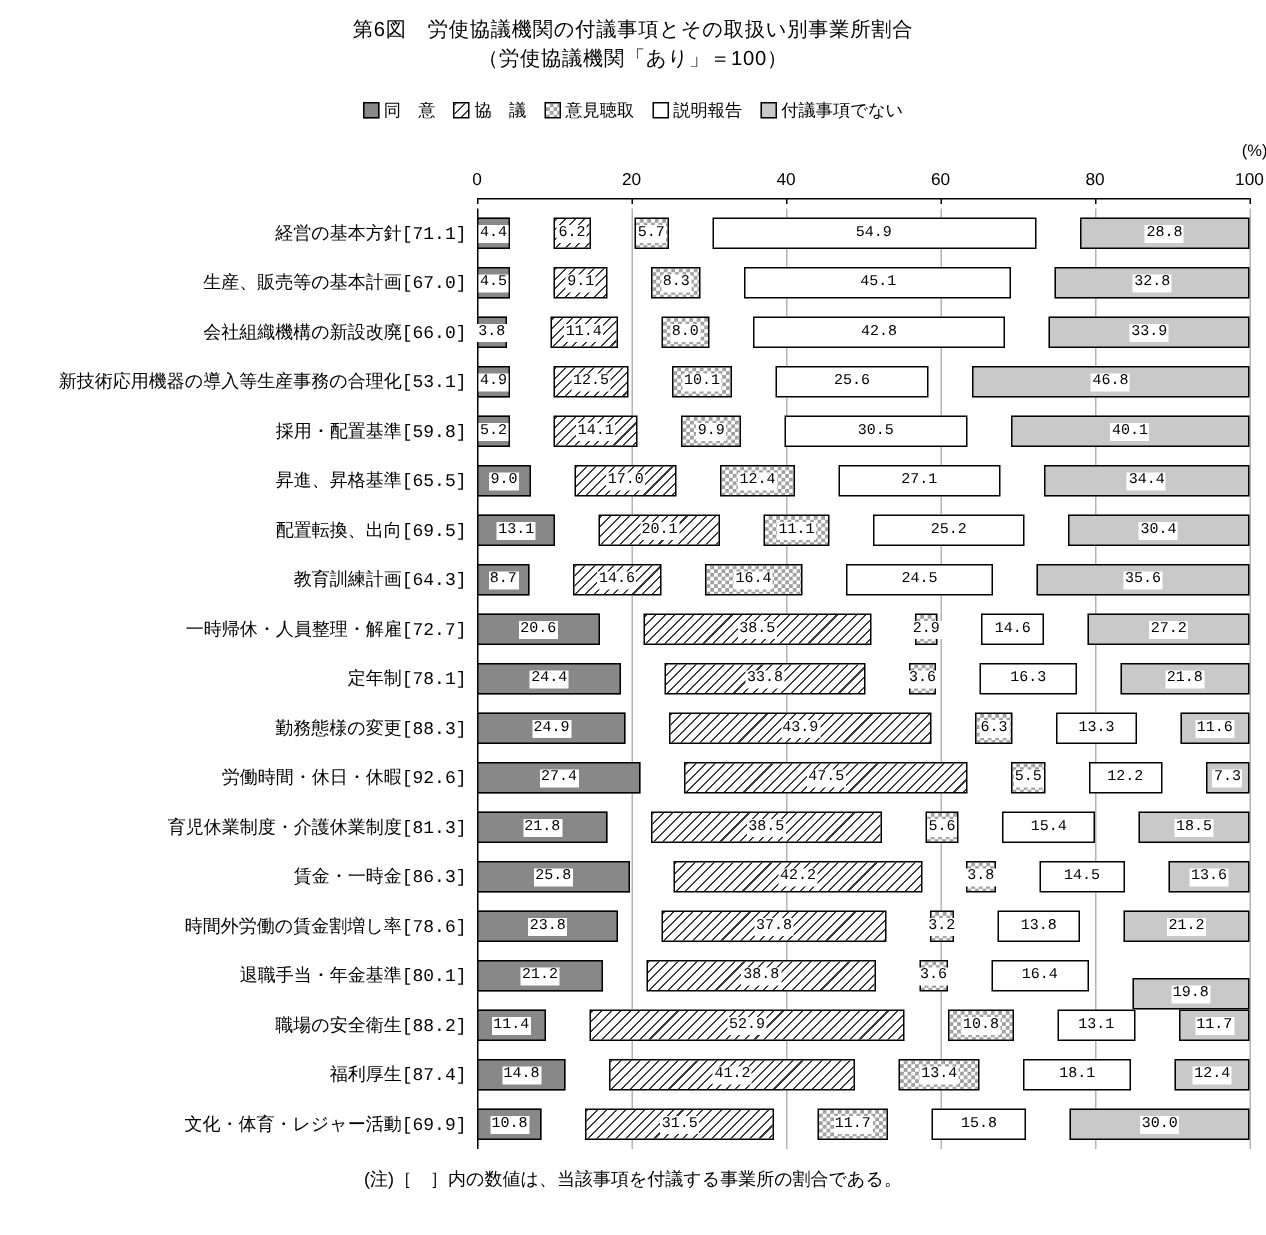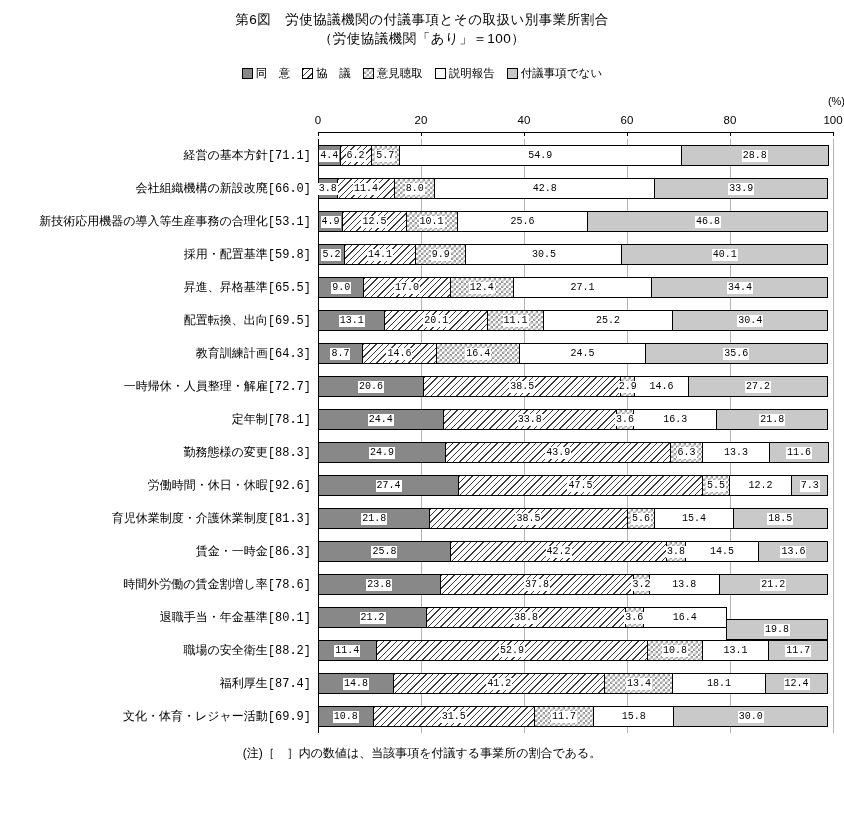--- a/index.html
+++ b/index.html
@@ -16,21 +16,21 @@
   .tick-label{position:absolute;top:17px;transform:translateX(-50%);font-size:11.5px;}
   .tick-mark{position:absolute;top:35px;height:4px;width:0;border-left:1px solid #000;}
   .axis-line{position:absolute;top:35px;left:0;right:0;height:0;border-top:1px solid #000;}
   .chart-body{position:relative;width:844px;}
   .gridlines{position:absolute;left:318px;top:0;width:515px;height:100%;z-index:0;}
   .gridline{position:absolute;top:0;bottom:0;width:0;border-left:1px solid #b4b4b4;}
   .gridline.zero{border-left:1px solid #000;}
   .rows{position:relative;z-index:1;display:flex;flex-direction:column;font-family:Liberation Mono, monospace;}
   .row{display:flex;align-items:center;height:33px;}
   .row-label{flex:0 0 318px;width:318px;box-sizing:border-box;padding-right:7px;text-align:right;font-size:12px;white-space:nowrap;}
-  .track{flex:0 0 515px;width:515px;height:21px;display:flex;}
+  .track{flex:0 0 515px;width:515px;height:21px;display:flex;gap:30px;}
   .seg{position:relative;box-sizing:border-box;border:1px solid #000;height:100%;display:flex;align-items:center;justify-content:center;overflow:visible;}
   .seg + .seg{margin-left:-1px;}
   .seg-label{font-size:10px;line-height:12px;background:#fff;padding:0 1px;white-space:nowrap;z-index:2;}
   .p-solid-dark{background:#888;}
   .p-hatch{background-color:#fff;background-image:repeating-linear-gradient(135deg,#3a3a3a 0,#3a3a3a 1px,transparent 1px,transparent 4.5px);}
   .p-diamond{background-color:#fff;background-image:linear-gradient(45deg,#9a9a9a 25%,transparent 25%,transparent 75%,#9a9a9a 75%),linear-gradient(45deg,#9a9a9a 25%,transparent 25%,transparent 75%,#9a9a9a 75%);background-size:5px 5px;background-position:0 0,2.5px 2.5px;}
   .p-plain{background:#fff;}
   .p-solid-light{background:#c9c9c9;}
   .note{text-align:center;font-size:12px;margin-top:12px;}
 </style>
@@ -110,20 +110,40 @@
             </div>
             <div class="seg p-plain" style="width: 54.9%;">
               <span class="seg-label">54.9</span>
             </div>
             <div class="seg p-solid-light" style="width: 28.8%;">
               <span class="seg-label">28.8</span>
             </div>
           </div>
         </div>
         <div class="row">
+          <div class="row-label">生産、販売等の基本計画[67.0]</div>
+          <div class="track">
+            <div class="seg p-solid-dark" style="width: 4.5%;">
+              <span class="seg-label">4.5</span>
+            </div>
+            <div class="seg p-hatch" style="width: 9.1%;">
+              <span class="seg-label">9.1</span>
+            </div>
+            <div class="seg p-diamond" style="width: 8.3%;">
+              <span class="seg-label">8.3</span>
+            </div>
+            <div class="seg p-plain" style="width: 45.1%;">
+              <span class="seg-label">45.1</span>
+            </div>
+            <div class="seg p-solid-light" style="width: 32.8%;">
+              <span class="seg-label">32.8</span>
+            </div>
+          </div>
+        </div>
+        <div class="row">
           <div class="row-label">会社組織機構の新設改廃[66.0]</div>
           <div class="track">
             <div class="seg p-solid-dark" style="width: 3.8%;">
               <span class="seg-label">3.8</span>
             </div>
             <div class="seg p-hatch" style="width: 11.4%;">
               <span class="seg-label">11.4</span>
             </div>
             <div class="seg p-diamond" style="width: 8%;">
               <span class="seg-label">8.0</span>

